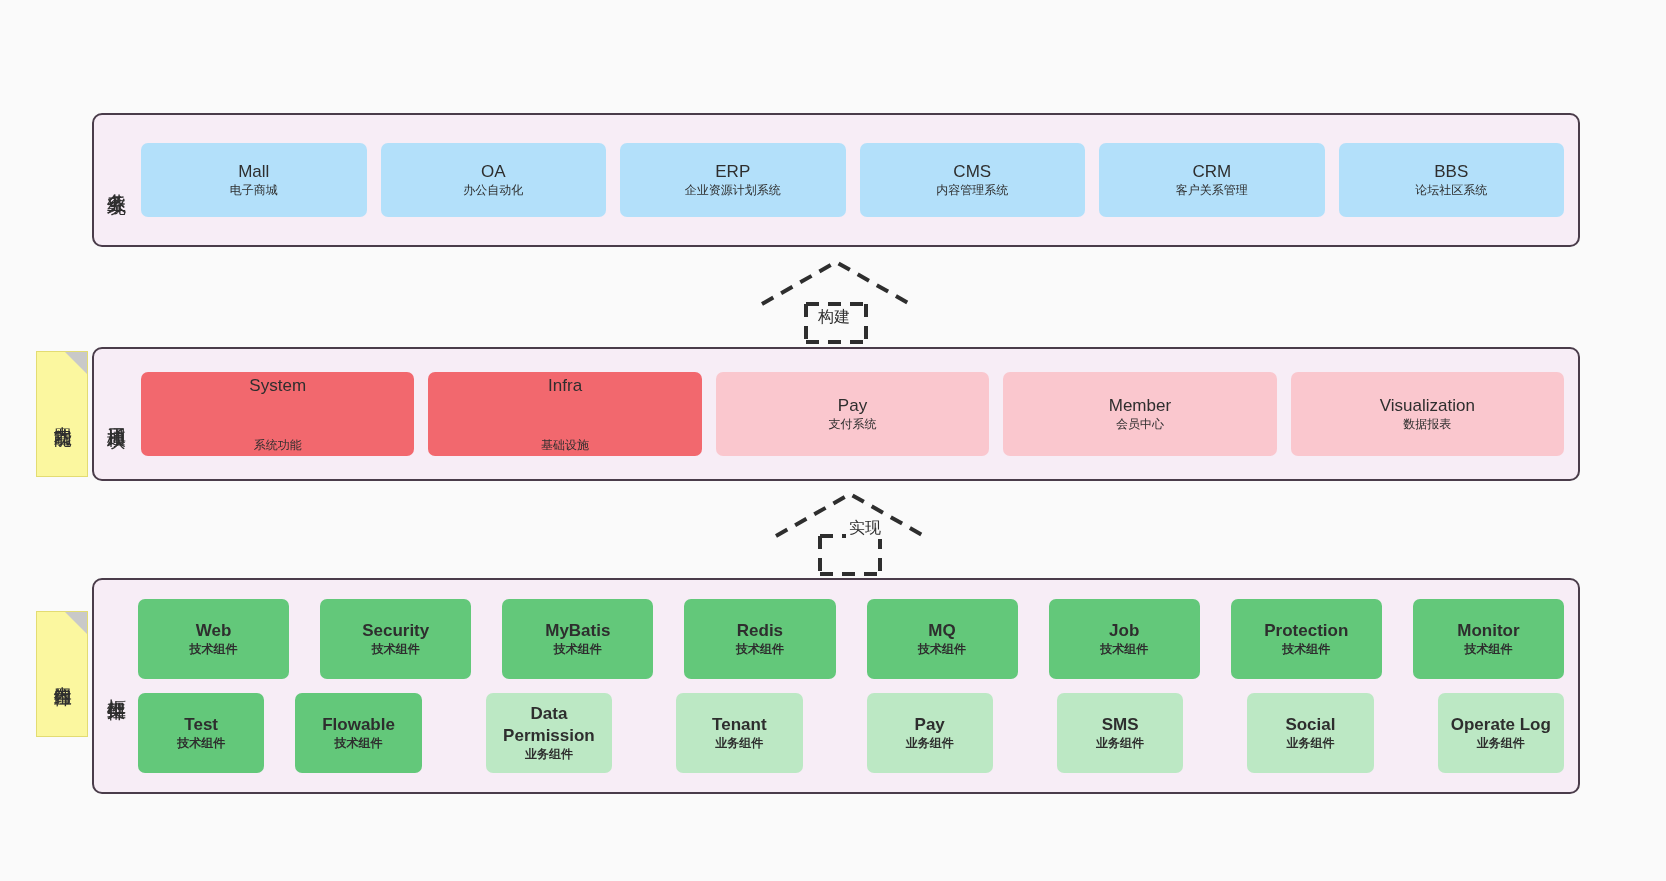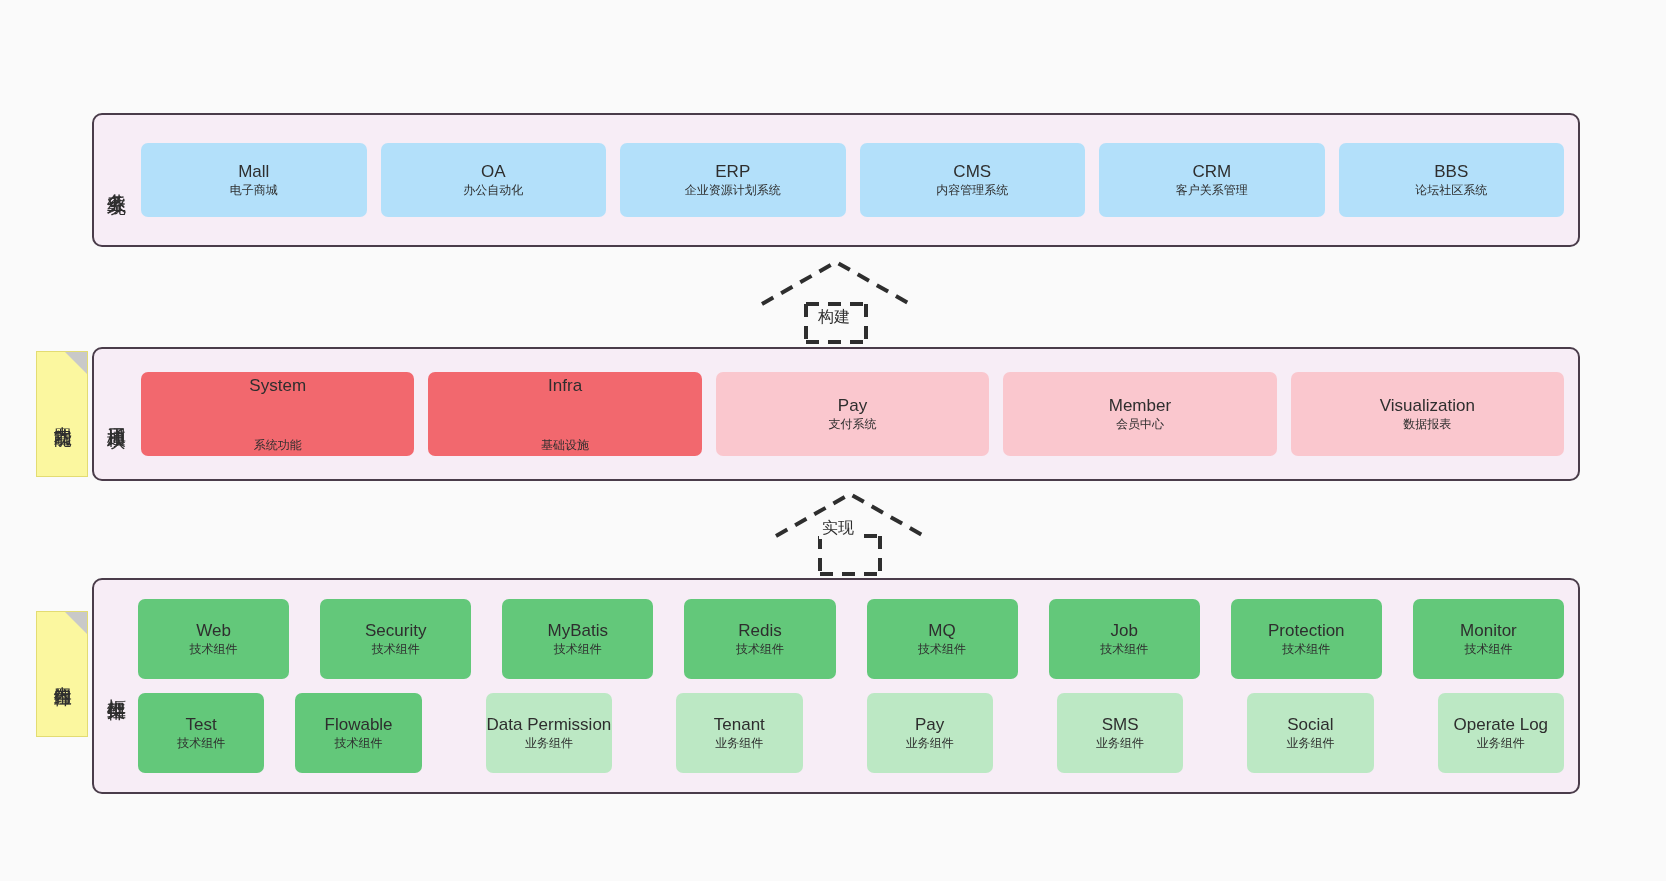--- a/index.html
+++ b/index.html
@@ -57,20 +57,21 @@
     justify-content: center;
     gap: 14px;
     padding: 14px 14px 14px 0;
   }
 
   .tile-row {
     display: flex;
     width: 100%;
     gap: 31px;
     align-items: stretch;
+    font-weight: bold;
   }
 
   
   .tile {
     flex: 1 1 0;
     border-radius: 7px;
     display: flex;
     flex-direction: column;
     align-items: center;
     justify-content: center;
@@ -133,21 +134,21 @@
     font-size: 16px;
     color: #2E2E2E;
     background: #FAFAFA;
     padding: 0 3px;
     white-space: nowrap;
     user-select: none;
   }
   #connector-build     { left: 756px; top: 256px; width: 160px; height: 88px; }
   #connector-build .conn-label     { left: 59px; top: 30px; margin-top: 21px; }
   #connector-implement { left: 770px; top: 488px; width: 160px; height: 88px; }
-  #connector-implement .conn-label { left: 49px; top: 30px; }
+  #connector-implement .conn-label { left: 76px; top: 30px; }
 </style>
 </head>
 <body>
 
 <div class="canvas">
 
   <div class="layer" id="layer-business">
     <div class="band-title">业务系统</div>
     <div class="band-body">
 

